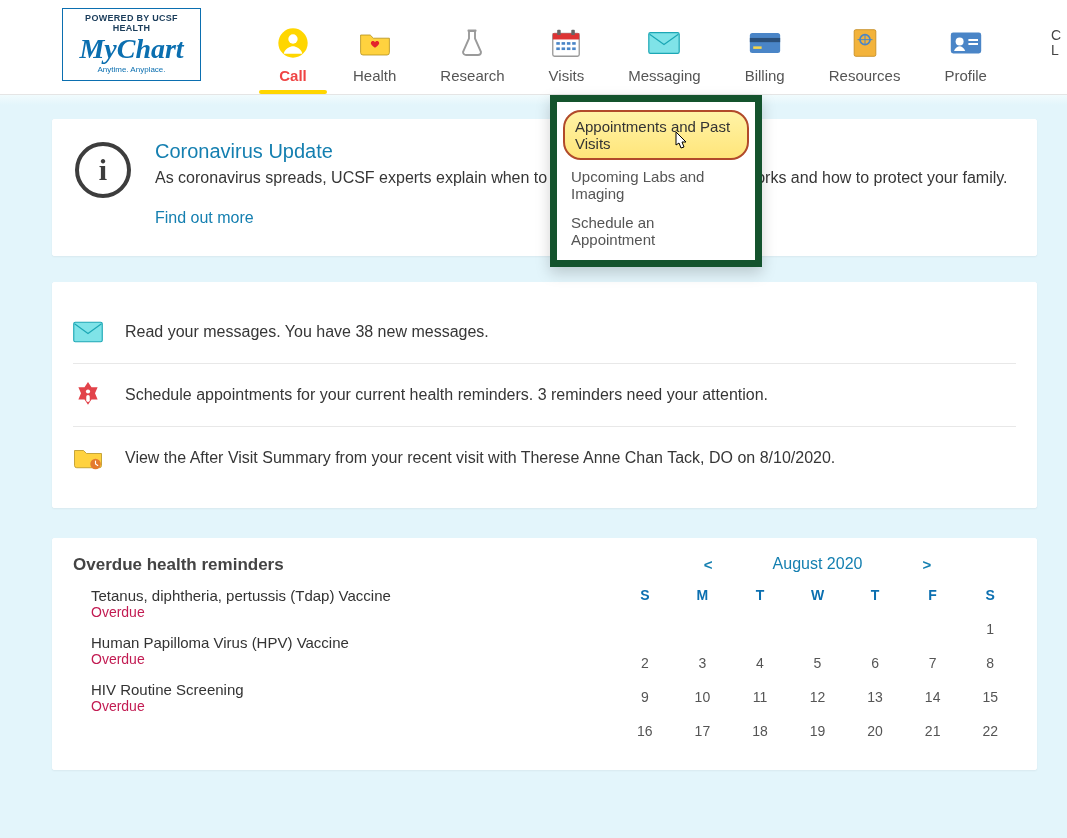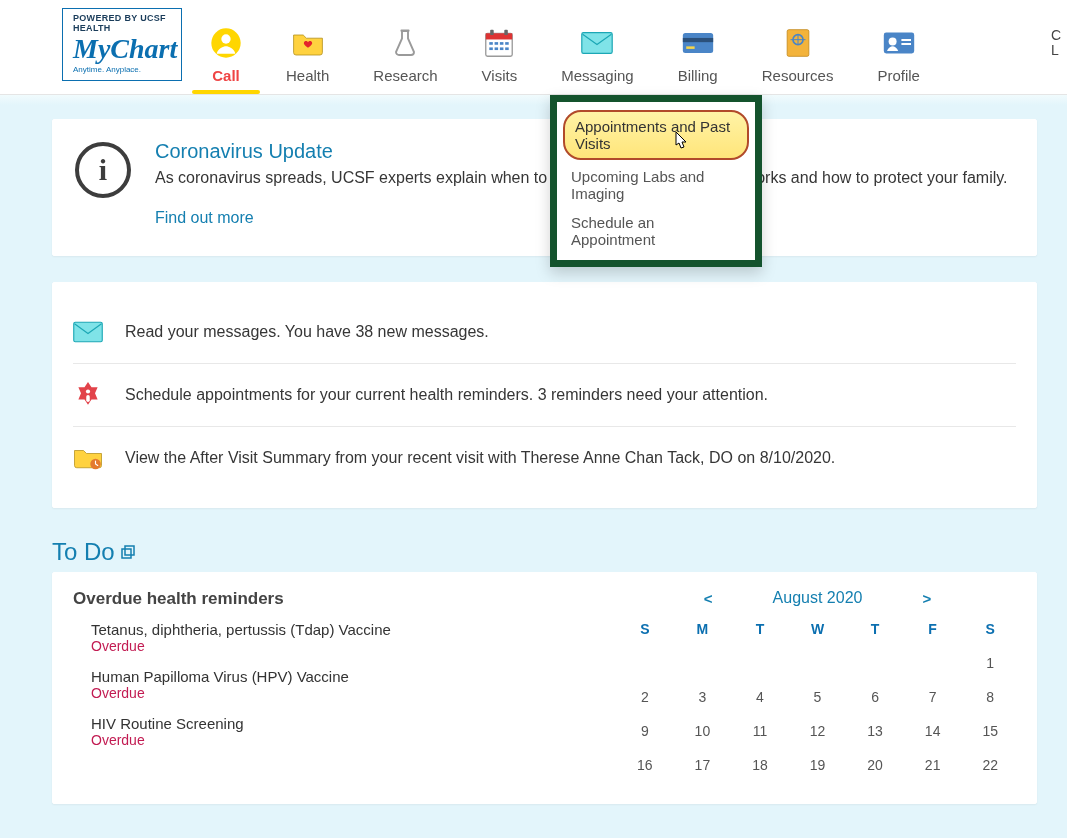--- a/index.html
+++ b/index.html
@@ -16,22 +16,23 @@
     align-items: flex-start;
     border-bottom: 1px solid #e5e5e5;
     height: 95px;
     padding: 8px 20px 0 62px;
     position: relative;
     z-index: 20;
   }
   .logo-box {
     border: 1px solid #0b6fb0;
     padding: 4px 10px 6px 10px;
-    width: 120px;
-    margin-right: 28px;
+    width: 139px;
+    text-align: center;
+    margin-right: 76px;
   }
   .logo-powered {
     font-size: 9px;
     letter-spacing: .3px;
     color: #1a3c5a;
     font-weight: bold;
   }
   .logo-main {
     font-family: Georgia, "Times New Roman", serif;
     font-style: italic;
@@ -405,27 +406,20 @@
         <svg viewBox="0 0 40 32" width="32" height="26">
             <path d="M2 6h12l4 4h20v16a3 3 0 0 1-3 3H5a3 3 0 0 1-3-3z" fill="#ffd23f" stroke="#b38f1a"></path>
             <circle cx="30" cy="24" r="7" fill="#e47a2e"></circle>
             <path d="M30 20v4l3 2" stroke="#fff" stroke-width="1.5" fill="none" stroke-linecap="round"></path>
           </svg>
       </div>
       <span>View the After Visit Summary from your recent visit with Therese Anne Chan Tack, DO on 8/10/2020.</span>
     </div>
   </div>
 
-  <div class="section-h">
-    <span>To Do</span>
-    <svg class="popout-icon" viewBox="0 0 14 14">
-        <rect x="1" y="4" width="9" height="9" fill="none" stroke="#147fb0" stroke-width="1.5"></rect>
-        <rect x="4" y="1" width="9" height="9" fill="none" stroke="#147fb0" stroke-width="1.5"></rect>
-      </svg>
-  </div>
 
   <div class="card todo-card">
     <div class="reminders">
       <div class="reminders-h">Overdue health reminders</div>
       <div class="rem-item">
         <div>Tetanus, diphtheria, pertussis (Tdap) Vaccine</div>
         <div class="rem-status">Overdue</div>
       </div>
       <div class="rem-item">
         <div>Human Papilloma Virus (HPV) Vaccine</div>

